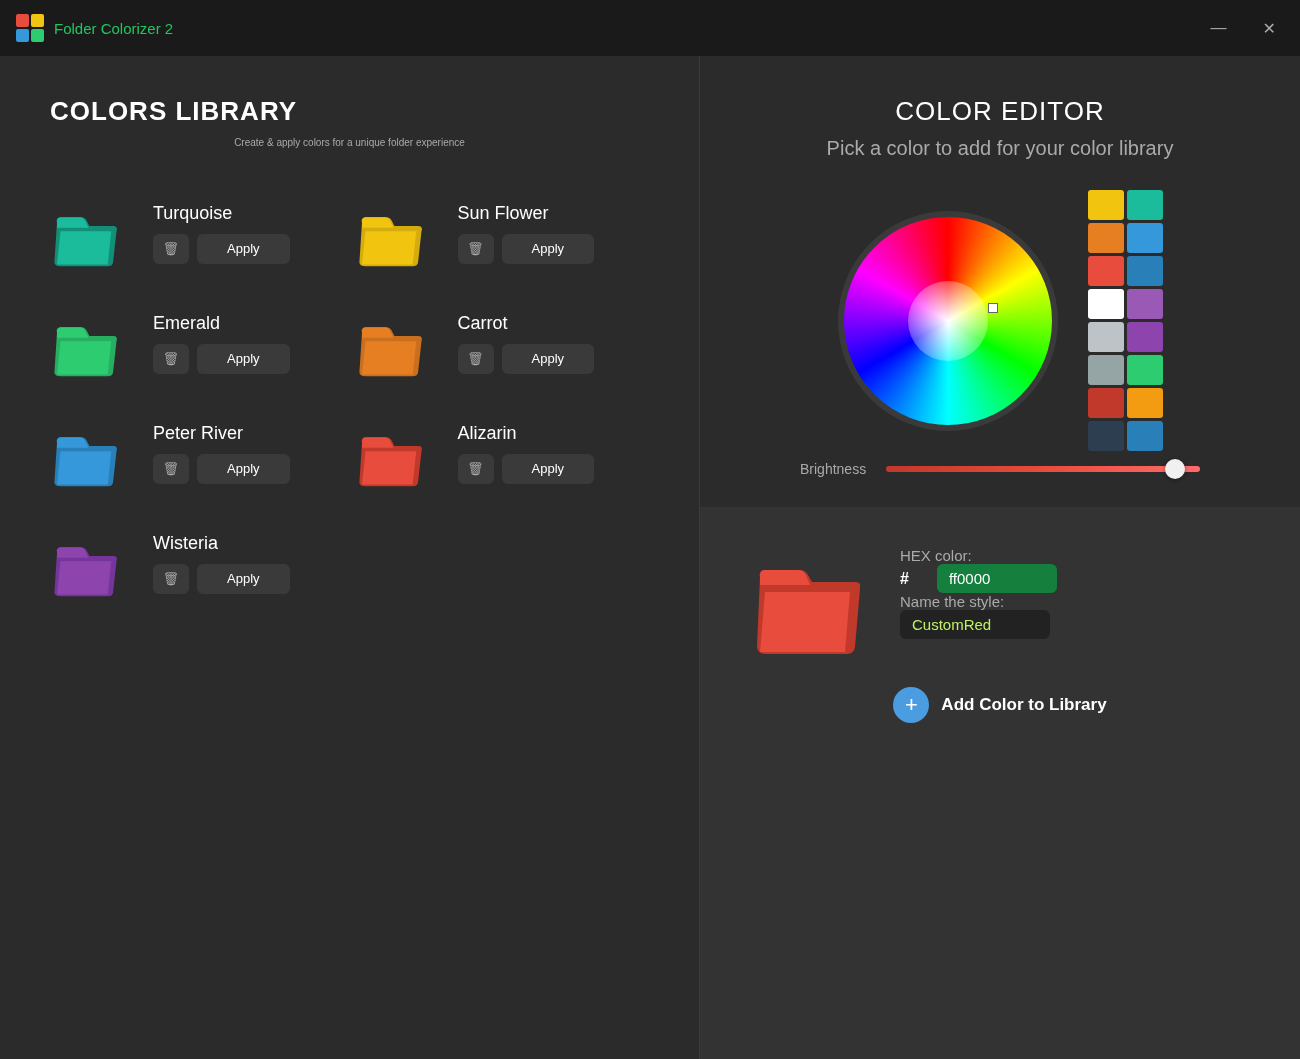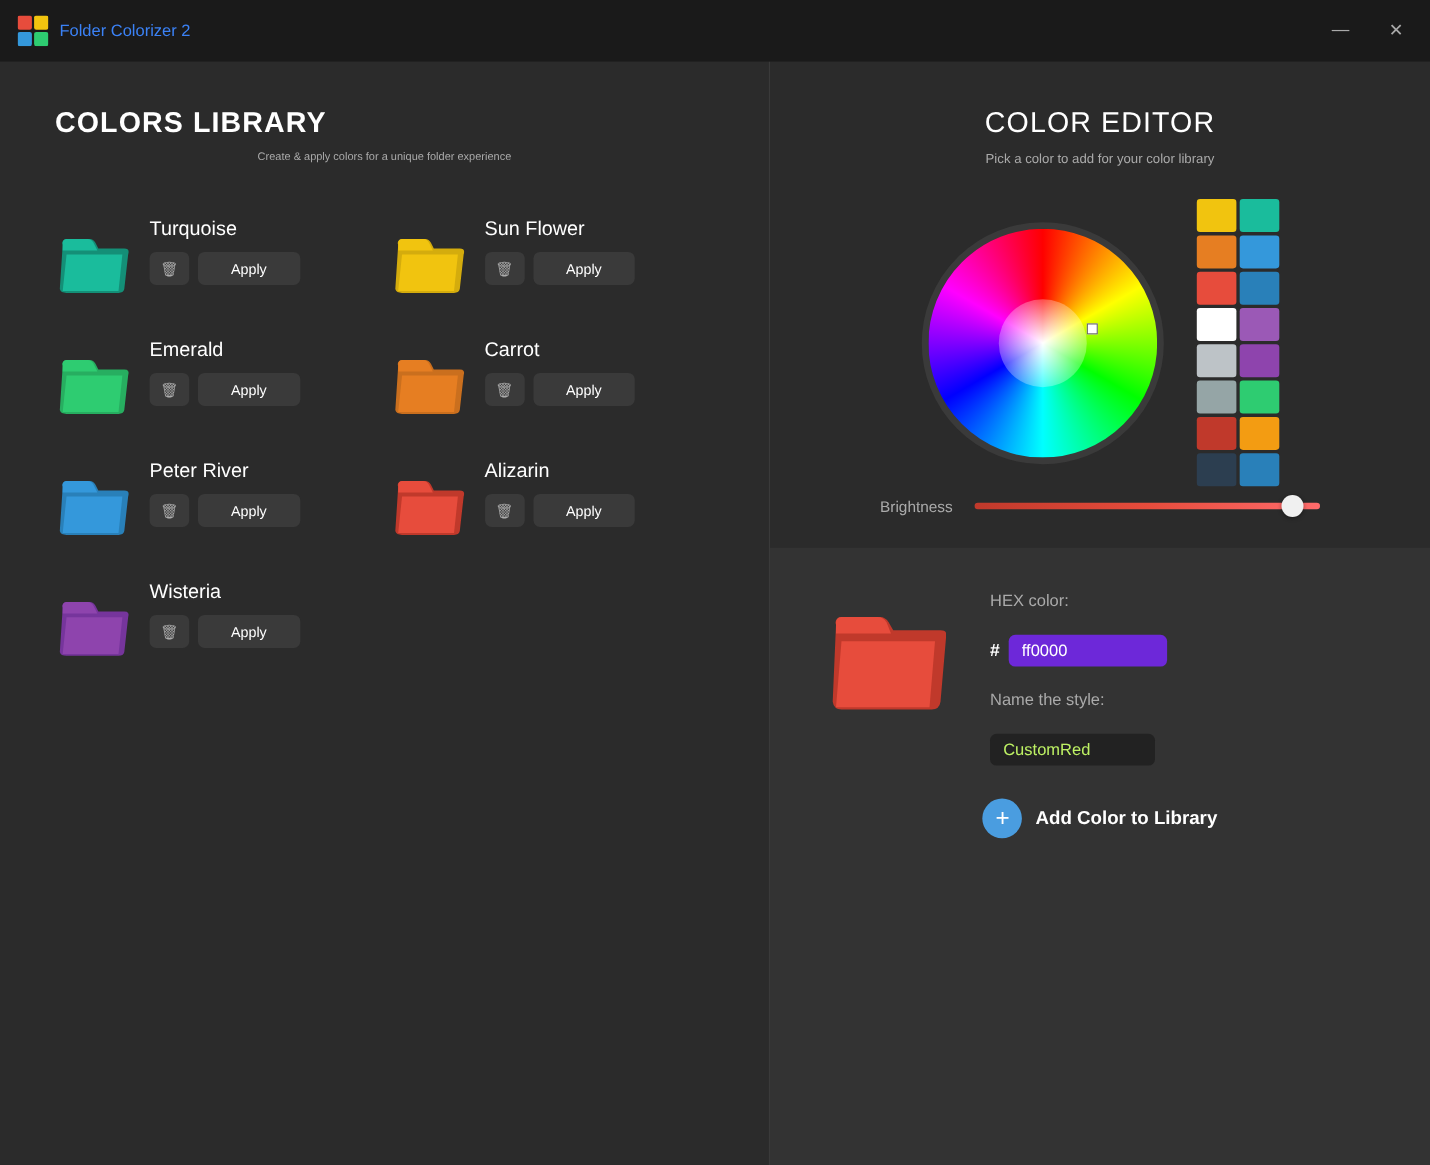--- a/index.html
+++ b/index.html
@@ -28,21 +28,21 @@
       height: 28px;
       margin-right: 10px;
       display: flex;
       flex-direction: column;
       flex-wrap: wrap;
       gap: 2px;
     }
     .titlebar-title {
       font-size: 15px;
       font-weight: 500;
-      color: #3b82f6;
+      color: #22c55e;
       flex: 1;
     }
     .titlebar-controls {
       display: flex;
       gap: 20px;
     }
     .titlebar-btn {
       background: none;
       border: none;
       color: #aaa;
@@ -84,22 +84,22 @@
     }
 
     .colors-grid {
       display: grid;
       grid-template-columns: 1fr 1fr;
       gap: 20px 10px;
     }
 
     .color-item {
       display: flex;
-      align-items: flex-start;
-      gap: 16px;
+      align-items: center;
+      gap: 33px;
       padding: 10px 0;
     }
 
     
     .folder-icon {
       width: 70px;
       height: 70px;
       flex-shrink: 0;
       position: relative;
     }
@@ -168,21 +168,21 @@
     }
 
     .editor-title {
       font-size: 26px;
       font-weight: 400;
       letter-spacing: 1px;
       color: #fff;
       margin-bottom: 10px;
     }
     .editor-subtitle {
-      font-size: 12px;
+      font-size: 20px;
       color: #aaa;
       margin-bottom: 30px;
     }
 
     .editor-controls-row {
       display: flex;
       align-items: center;
       gap: 30px;
       width: 100%;
       justify-content: center;
@@ -308,21 +308,21 @@
       flex-shrink: 0;
     }
     .preview-folder svg {
       width: 100%;
       height: 100%;
     }
 
     .hex-section {
       display: flex;
       flex-direction: column;
-      gap: 22px;
+      gap: 0;
       padding-top: 10px;
     }
 
     .hex-label {
       font-size: 15px;
       color: #aaa;
     }
 
     .hex-input-row {
       display: flex;
@@ -330,28 +330,29 @@
       gap: 8px;
     }
 
     .hex-hash {
       font-size: 16px;
       color: #fff;
       font-weight: 600;
     }
 
     .hex-input {
-      background: #6d28d9;
+      background: #15803d;
       border: none;
       border-radius: 6px;
       color: #fff;
       font-size: 15px;
       padding: 6px 12px;
-      width: 144px;
+      width: 120px;
       outline: none;
+      margin-left: 20px;
     }
 
     .name-label {
       font-size: 15px;
       color: #aaa;
     }
 
     .name-input {
       background: #222;
       border: none;

